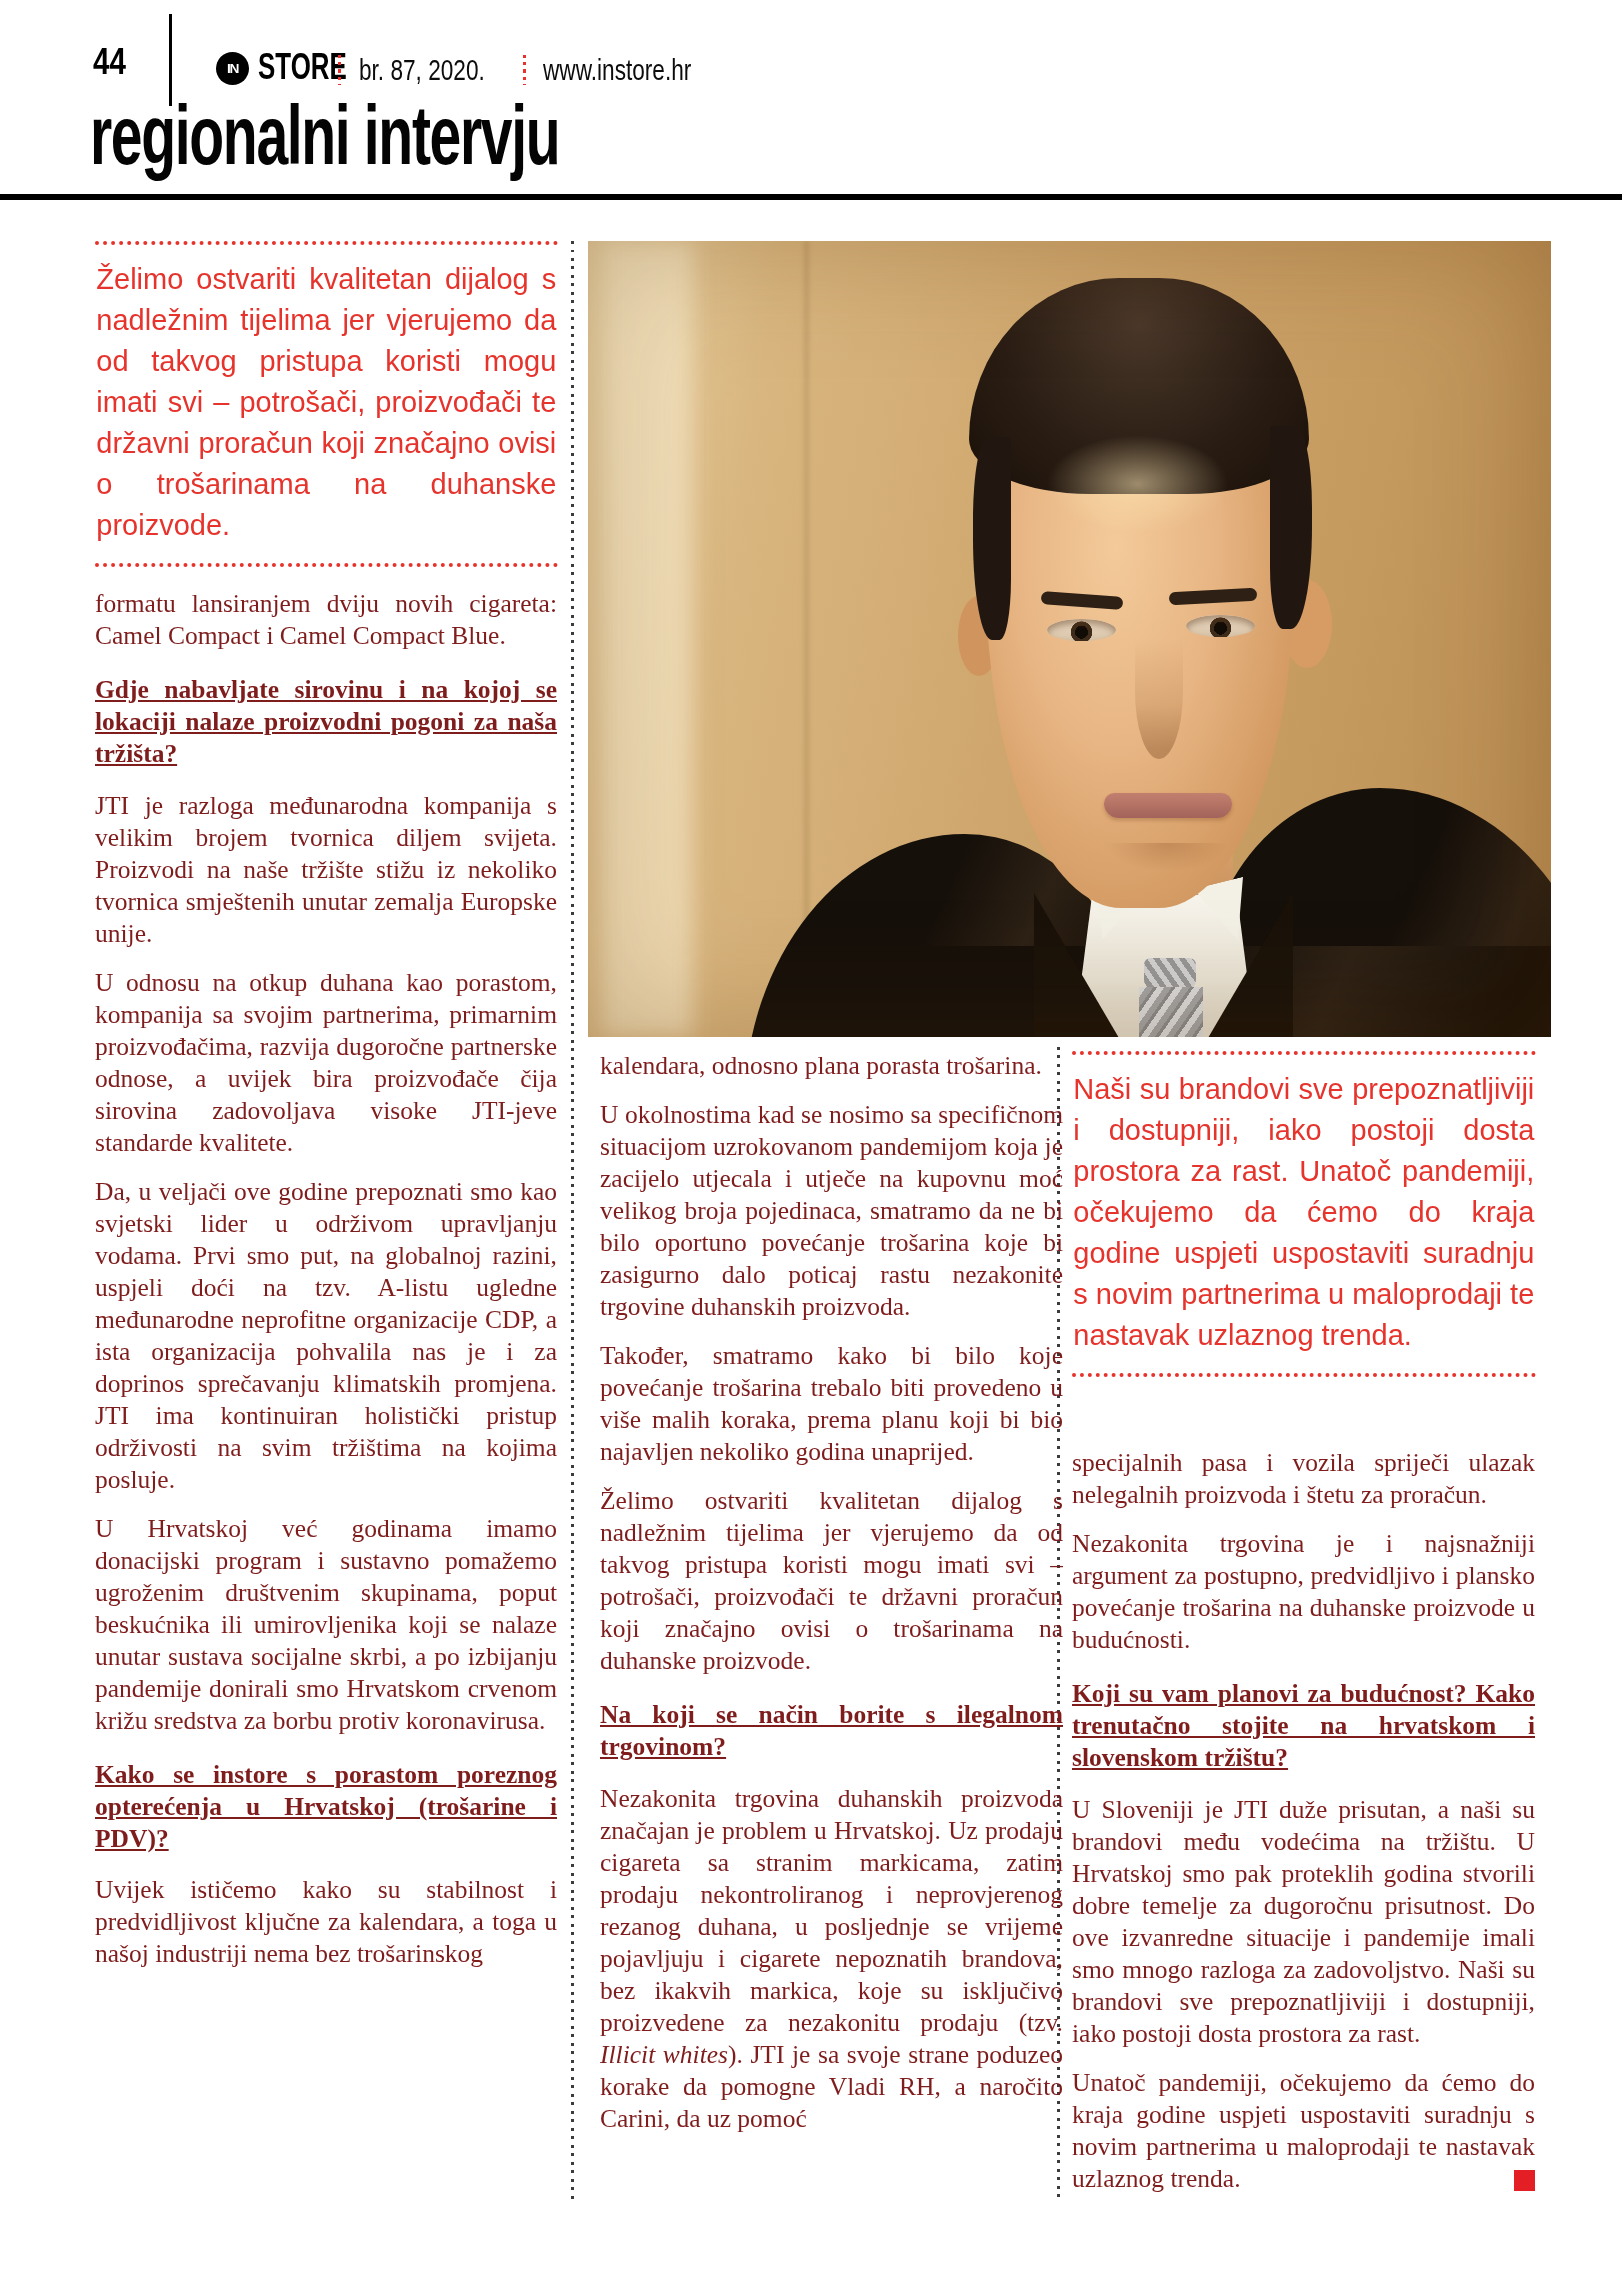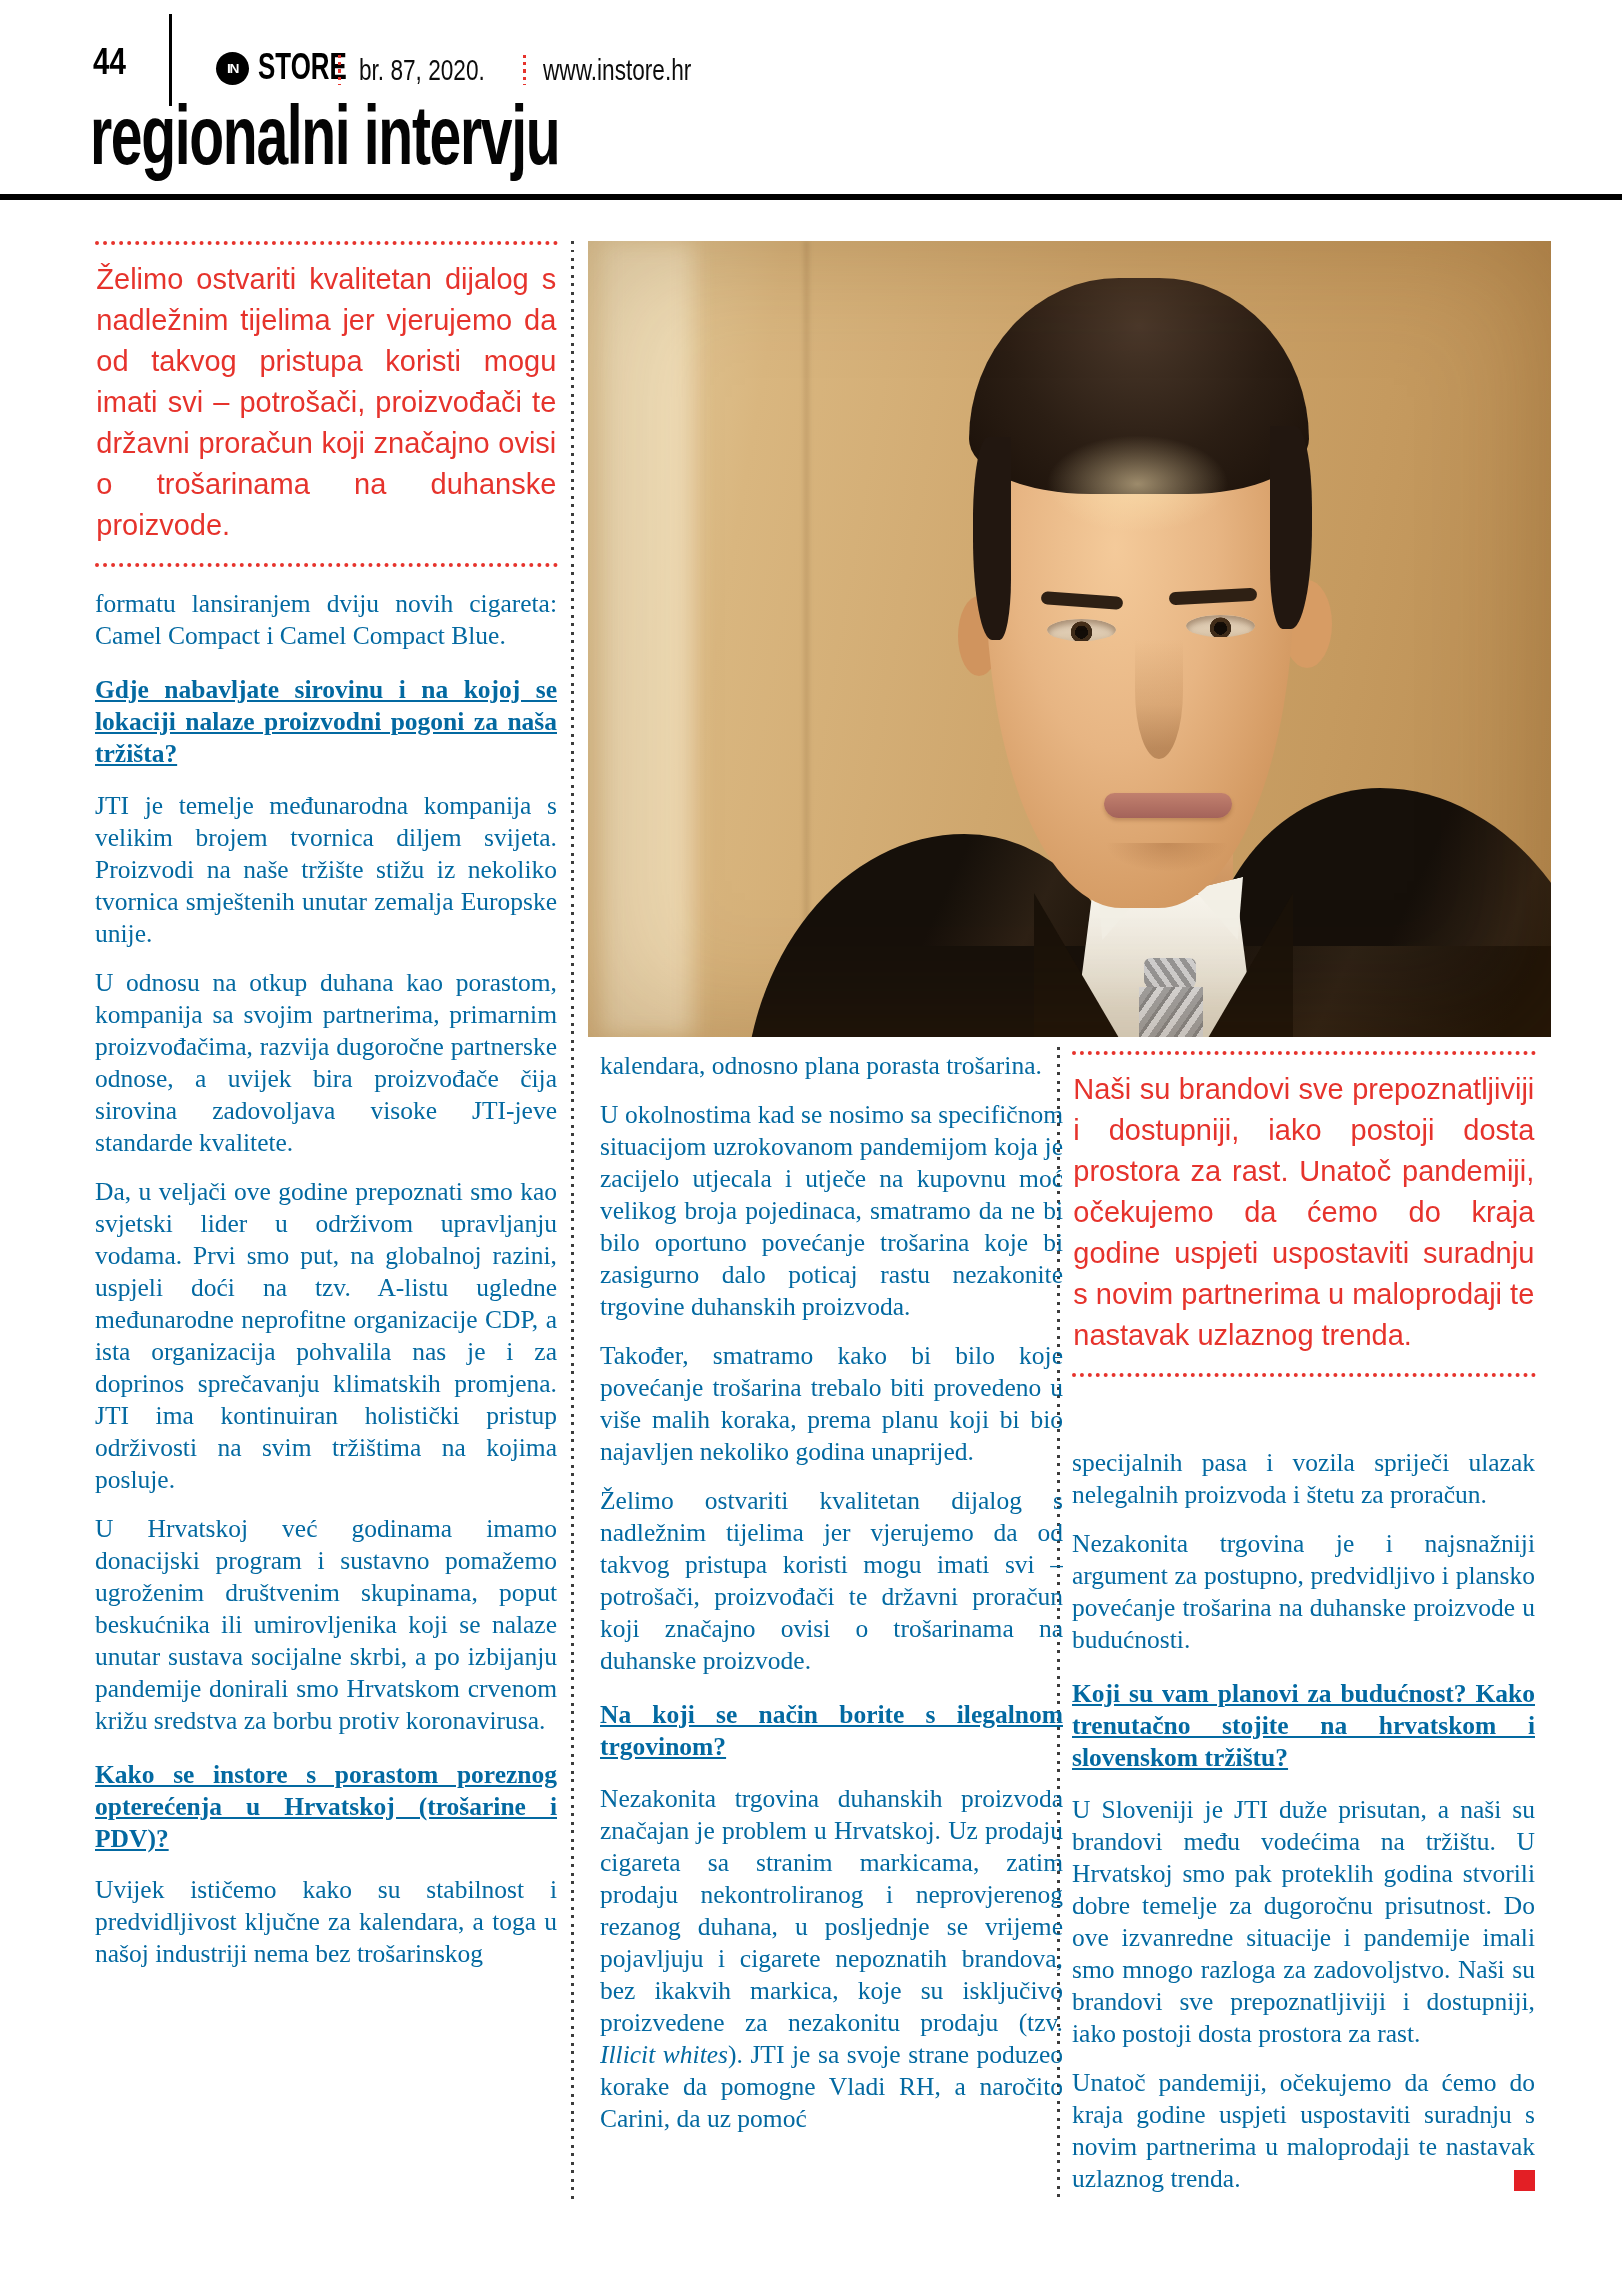--- a/index.html
+++ b/index.html
@@ -35,21 +35,21 @@
   .quote-right{left:1072px;top:1051px;width:461px;}
 
   
   .vdiv{position:absolute;width:2.6px;
         background-image:repeating-linear-gradient(180deg,#3c3c3c 0 2.6px,rgba(0,0,0,0) 2.6px 8.5px);}
   .vdiv1{left:571px;top:241px;height:1958px;}
   .vdiv2{left:1057px;top:1047px;height:1152px;}
 
   
   .col{position:absolute;font-family:"Liberation Serif",serif;font-size:25.5px;line-height:32px;
-       color:#0369a1;text-align:justify;overflow:hidden;hyphens:auto;-webkit-hyphens:auto;}
+       color:#7f1d1d;text-align:justify;overflow:hidden;hyphens:auto;-webkit-hyphens:auto;}
   .col-left{left:95px;top:588px;width:462px;height:1619px;}
   .col-mid{left:584px;top:1050px;width:463px;height:1157px;margin-left:16px;}
   .col-right{left:1072px;top:1447px;width:463px;height:805px;}
   .para{margin:0 0 17px;}
   .question{margin:22px 0 19.6px;font-weight:700;text-decoration:underline;}
   .col p:first-child{margin-top:0;}
   .endmark{position:absolute;right:0;width:21px;height:21px;margin-top:7.9px;background:#e31f25;}
 
   
   .photo{position:absolute;left:588px;top:241px;width:963px;height:796px;margin:0;overflow:hidden;
@@ -157,21 +157,21 @@
     <div class="mouth"></div>
     <div class="chin-shadow"></div>
   </figure>
 
   <div class="vdiv vdiv1"></div>
   <div class="vdiv vdiv2"></div>
 
   <section class="col col-left">
       <p class="para">formatu lansiranjem dviju novih cigareta: Camel Compact i Camel Compact Blue.</p>
       <p class="question">Gdje nabavljate sirovinu i na kojoj se lokaciji nalaze proizvodni pogoni za naša tržišta?</p>
-      <p class="para">JTI je temelje međunarodna kompanija s velikim brojem tvornica diljem svijeta. Proizvodi na naše tržište stižu iz nekoliko tvornica smještenih unutar zemalja Europske unije.</p>
+      <p class="para">JTI je razloga međunarodna kompanija s velikim brojem tvornica diljem svijeta. Proizvodi na naše tržište stižu iz nekoliko tvornica smještenih unutar zemalja Europske unije.</p>
       <p class="para">U odnosu na otkup duhana kao porastom, kompanija sa svojim partnerima, primarnim proizvođačima, razvija dugoročne partnerske odnose, a uvijek bira proizvođače čija sirovina zadovoljava visoke JTI-jeve standarde kvalitete.</p>
       <p class="para">Da, u veljači ove godine prepoznati smo kao svjetski lider u održivom upravljanju vodama. Prvi smo put, na globalnoj razini, uspjeli doći na tzv. A-listu ugledne međunarodne neprofitne organizacije CDP, a ista organizacija pohvalila nas je i za doprinos sprečavanju klimatskih promjena. JTI ima kontinuiran holistički pristup održivosti na svim tržištima na kojima posluje.</p>
       <p class="para">U Hrvatskoj već godinama imamo donacijski program i sustavno pomažemo ugroženim društvenim skupinama, poput beskućnika ili umirovljenika koji se nalaze unutar sustava socijalne skrbi, a po izbijanju pandemije donirali smo Hrvatskom crvenom križu sredstva za borbu protiv koronavirusa.</p>
       <p class="question">Kako se instore s porastom poreznog opterećenja u Hrvatskoj (trošarine i PDV)?</p>
       <p class="para">Uvijek ističemo kako su stabilnost i predvidljivost ključne za kalendara, a toga u našoj industriji nema bez trošarinskog</p>
     </section>
   <section class="col col-mid">
       <p class="para">kalendara, odnosno plana porasta trošarina.</p>
       <p class="para">U okolnostima kad se nosimo sa specifičnom situacijom uzrokovanom pandemijom koja je zacijelo utjecala i utječe na kupovnu moć velikog broja pojedinaca, smatramo da ne bi bilo oportuno povećanje trošarina koje bi zasigurno dalo poticaj rastu nezakonite trgovine duhanskih proizvoda.</p>
       <p class="para">Također, smatramo kako bi bilo koje povećanje trošarina trebalo biti provedeno u više malih koraka, prema planu koji bi bio najavljen nekoliko godina unaprijed.</p>

